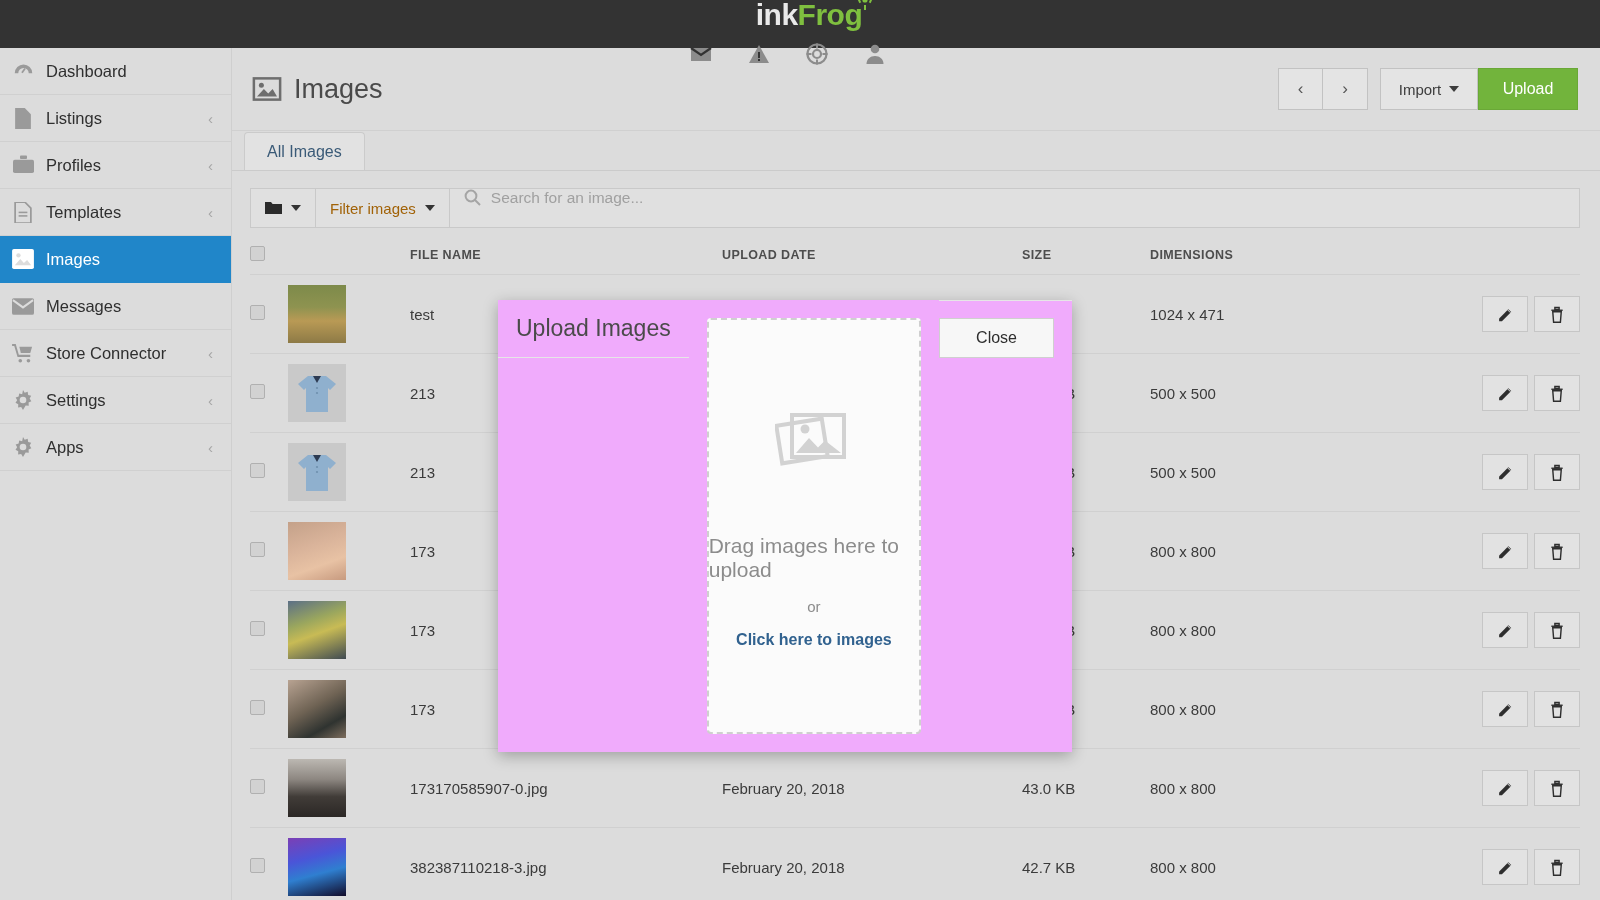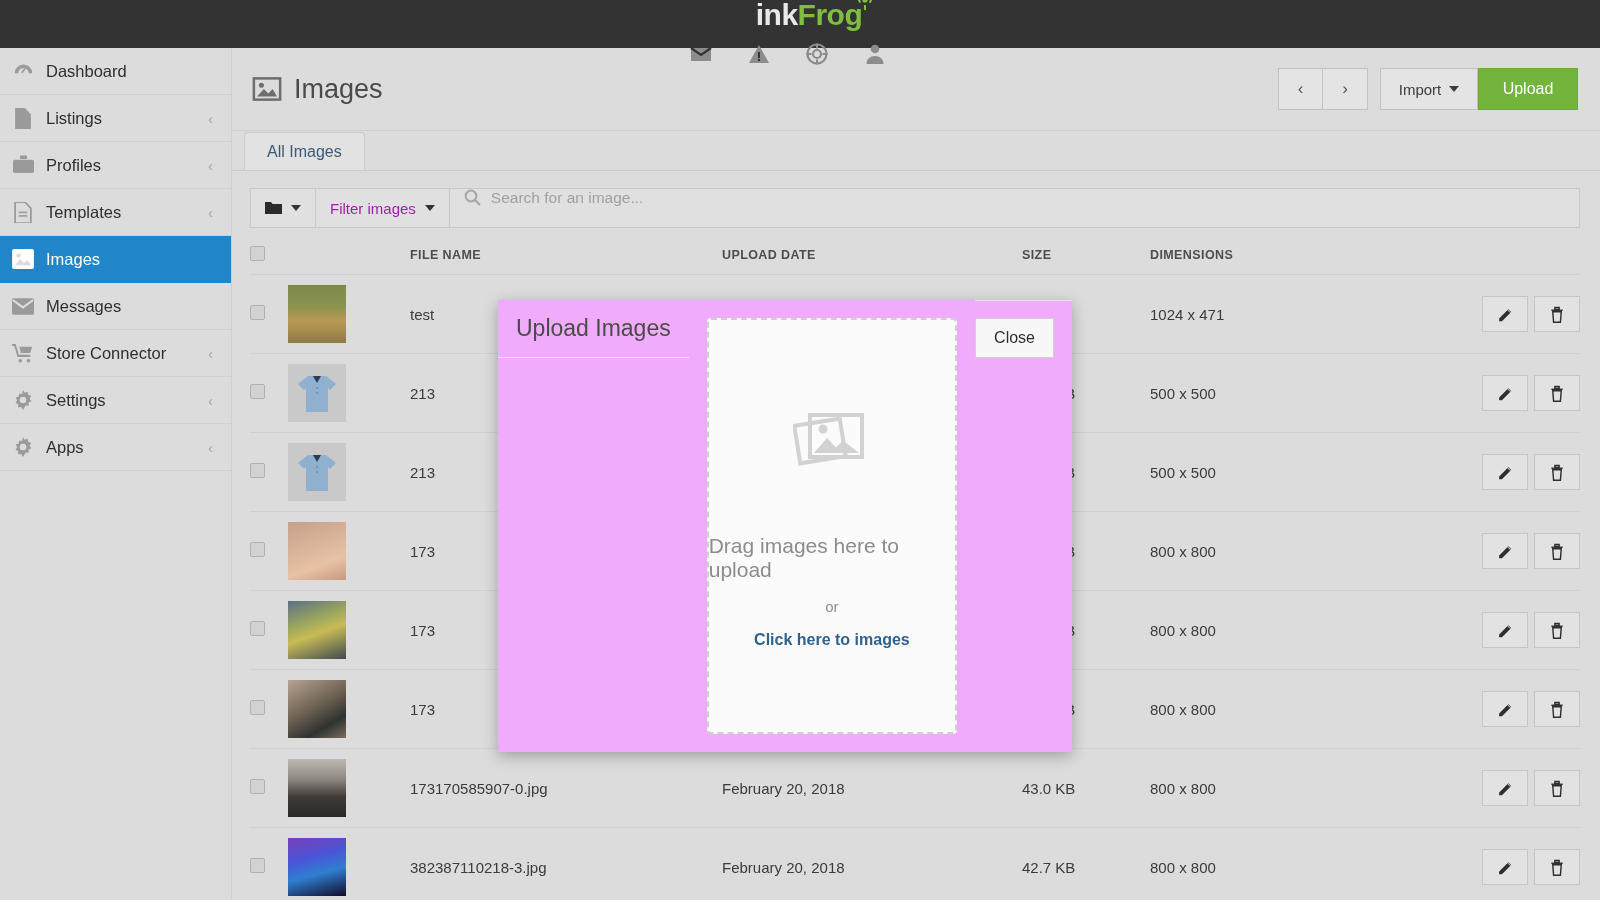--- a/index.html
+++ b/index.html
@@ -112,21 +112,21 @@
   }
 
   
   .filterbar {
     margin: 17px 20px 0 18px; height: 40px; display: flex;
     border: 1px solid #c9c9c9; background: #e0e0e0;
   }
   .fbtn {
     display: flex; align-items: center; padding: 0 14px;
     border-right: 1px solid #c9c9c9; cursor: pointer;
-    font-size: 15px; color: #a21caf;
+    font-size: 15px; color: #a16207;
   }
   .fbtn .caret { margin-left: 9px; color: #333; }
   .fbtn svg { fill: #2b2b2b; }
   .searchwrap { flex: 1; display: flex; align-items: flex-start; padding-left: 14px; }
   .searchwrap svg { fill: none; stroke: #a5a5a5; stroke-width: 2; }
   .searchinput {
     flex: 1; border: none; background: transparent; outline: none;
     font-size: 15.5px; color: #3a3a3a; margin-left: 10px;
     font-family: "Liberation Sans", sans-serif;
   }
@@ -191,21 +191,21 @@
   .dropzone .dzicon svg { fill: #d2d2d2; }
   .dz-main { font-size: 21px; color: #8c8c8c; }
   .dz-or { font-size: 15px; color: #8c8c8c; margin: 16px 0; }
   .dz-link { font-size: 16px; color: #31628f; cursor: pointer; font-weight: bold; }
   .modalfoot {
     height: 74px; border-top: 1px solid #e6e6e6;
     display: flex; align-items: center; justify-content: flex-end;
     padding-right: 18px;
   }
   .closebtn {
-    height: 40px; padding: 0 18px; border: 1px solid #cfcfcf;
+    height: 40px; padding: 0 36px; border: 1px solid #cfcfcf;
     background: #f7f7f7; color: #2e2e2e; font-size: 16px;
     cursor: pointer; font-family: "Liberation Sans", sans-serif;
   }
 </style>
 </head>
 <body>
 
 <div class="topbar">
   <div class="logo">
     <span class="ink">ink</span><span class="frog">Frog</span>

